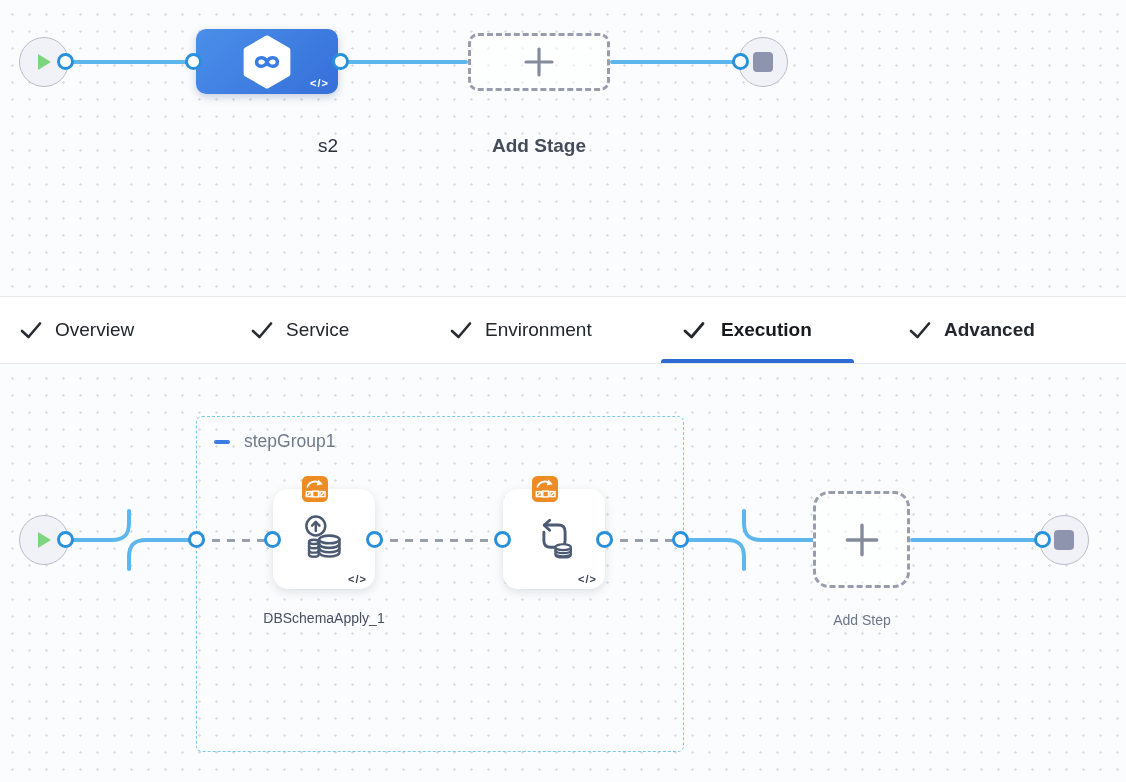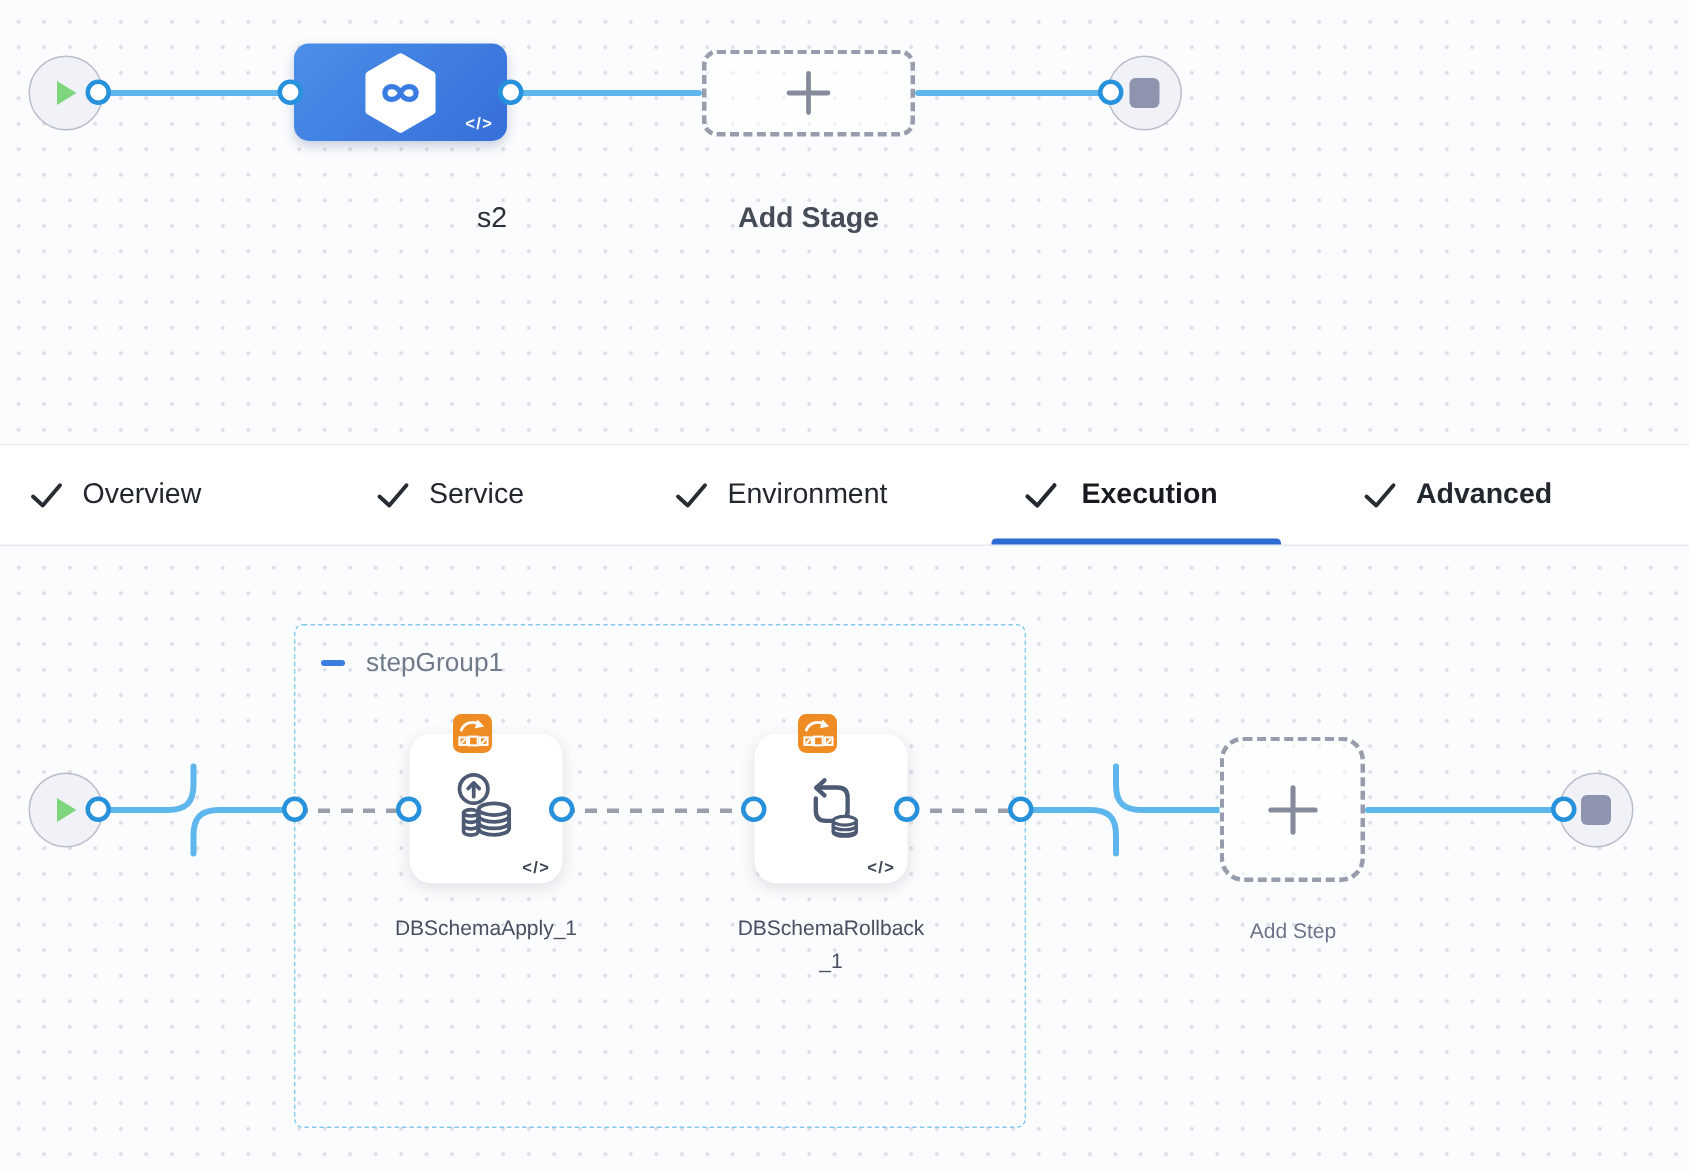--- a/index.html
+++ b/index.html
@@ -291,16 +291,15 @@
     <div class="port" style="left:57px;   top:167px;"></div>
     <div class="port" style="left:188px;  top:167px;"></div>
     <div class="port" style="left:264px;  top:167px;"></div>
     <div class="port" style="left:366px;  top:167px;"></div>
     <div class="port" style="left:494px;  top:167px;"></div>
     <div class="port" style="left:596px;  top:167px;"></div>
     <div class="port" style="left:672px;  top:167px;"></div>
     <div class="port" style="left:1034px; top:167px;"></div>
 
     <div class="step-label" style="left:261px; top:243px; width:126px;">DBSchemaApply_1</div>
-    <div class="step-label" style="left:491px; top:243px; width:126px;">DBSchemaRollback_1</div>
     <div class="step-label muted-label" style="left:787px; top:245px; width:150px;">Add Step</div>
   </section>
 </div>
 
 </body></html>

